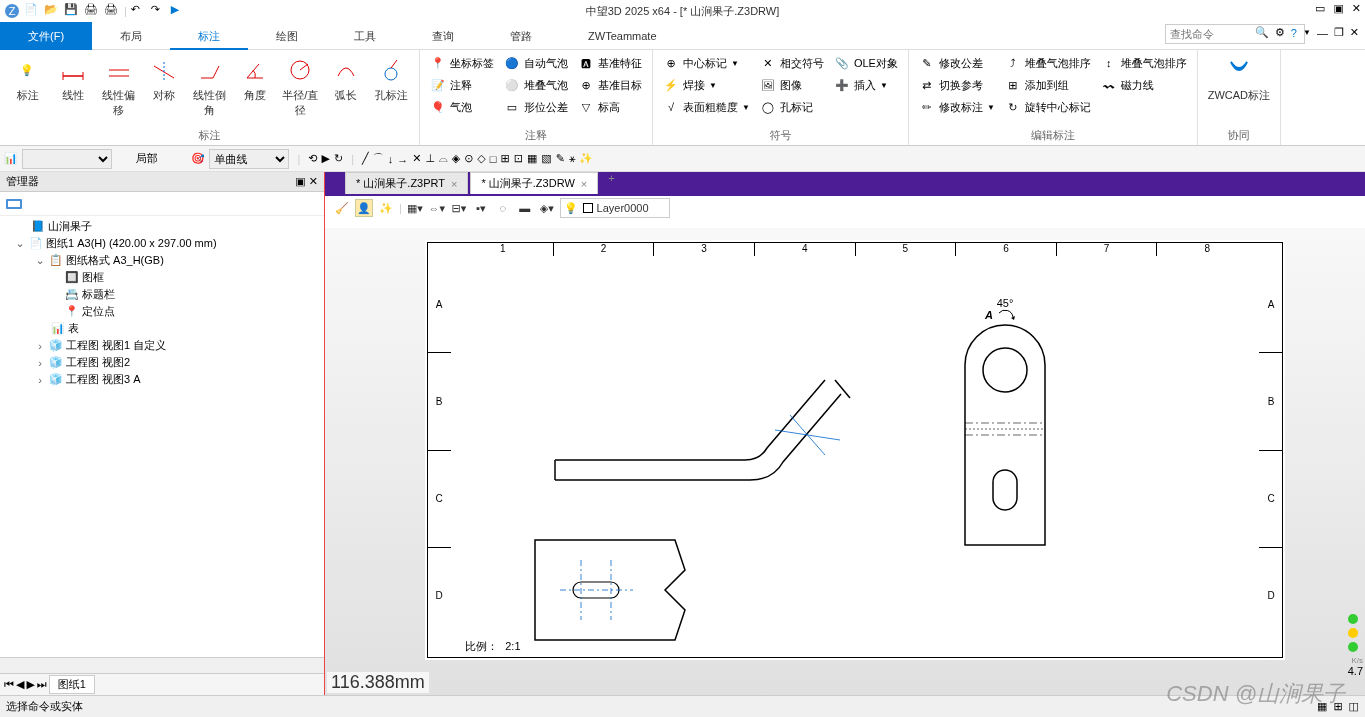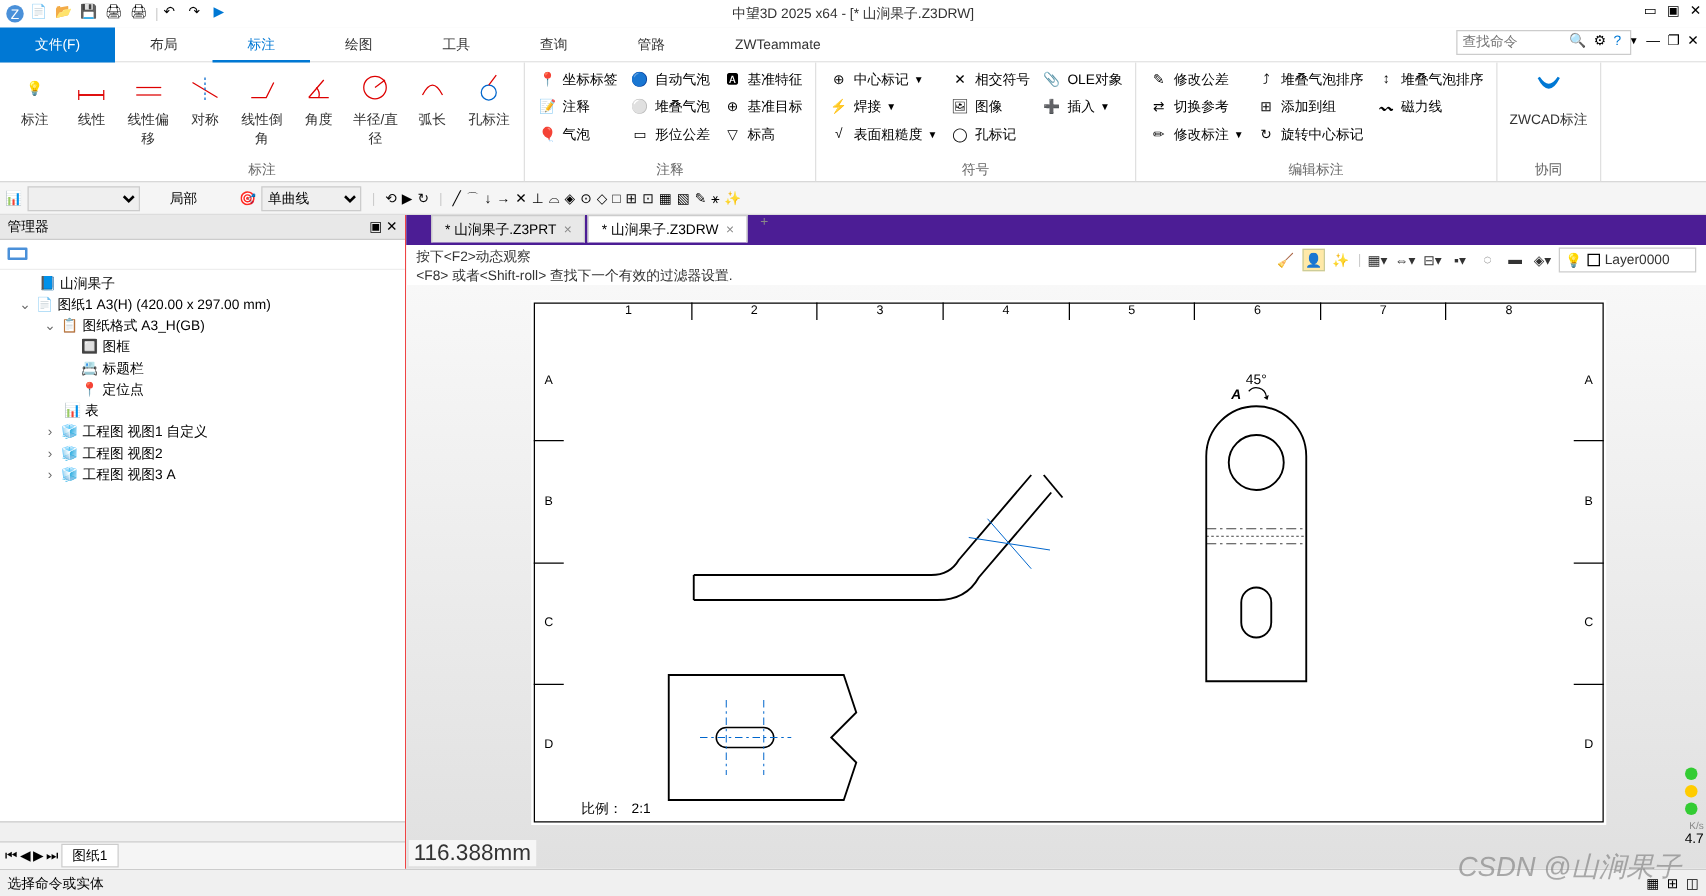--- a/index.html
+++ b/index.html
@@ -450,24 +450,20 @@
           <span>* 山涧果子.Z3PRT</span>
           <span class="close">×</span>
         </div>
       <div class="doc-tab active">
           <span>* 山涧果子.Z3DRW</span>
           <span class="close">×</span>
         </div>
       <span style="padding:0 8px;color:#888">+</span>
     </div>
     <div class="hint-bar">
-      <div>
-        <div>按下&lt;F2&gt;动态观察</div>
-        <div>&lt;F8&gt; 或者&lt;Shift-roll&gt;  查找下一个有效的过滤器设置.</div>
-      </div>
       <div class="hint-tools">
         <span class="tico">🧹</span>
         <span class="tico" style="background:#ffe9a8;border:1px solid #cc9">👤</span>
         <span class="tico">✨</span>
         <span style="color:#ccc">|</span>
         <span class="tico">▦▾</span>
         <span class="tico">⇔▾</span>
         <span class="tico">⊟▾</span>
         <span class="tico">▪▾</span>
         <span class="tico">◌</span>

